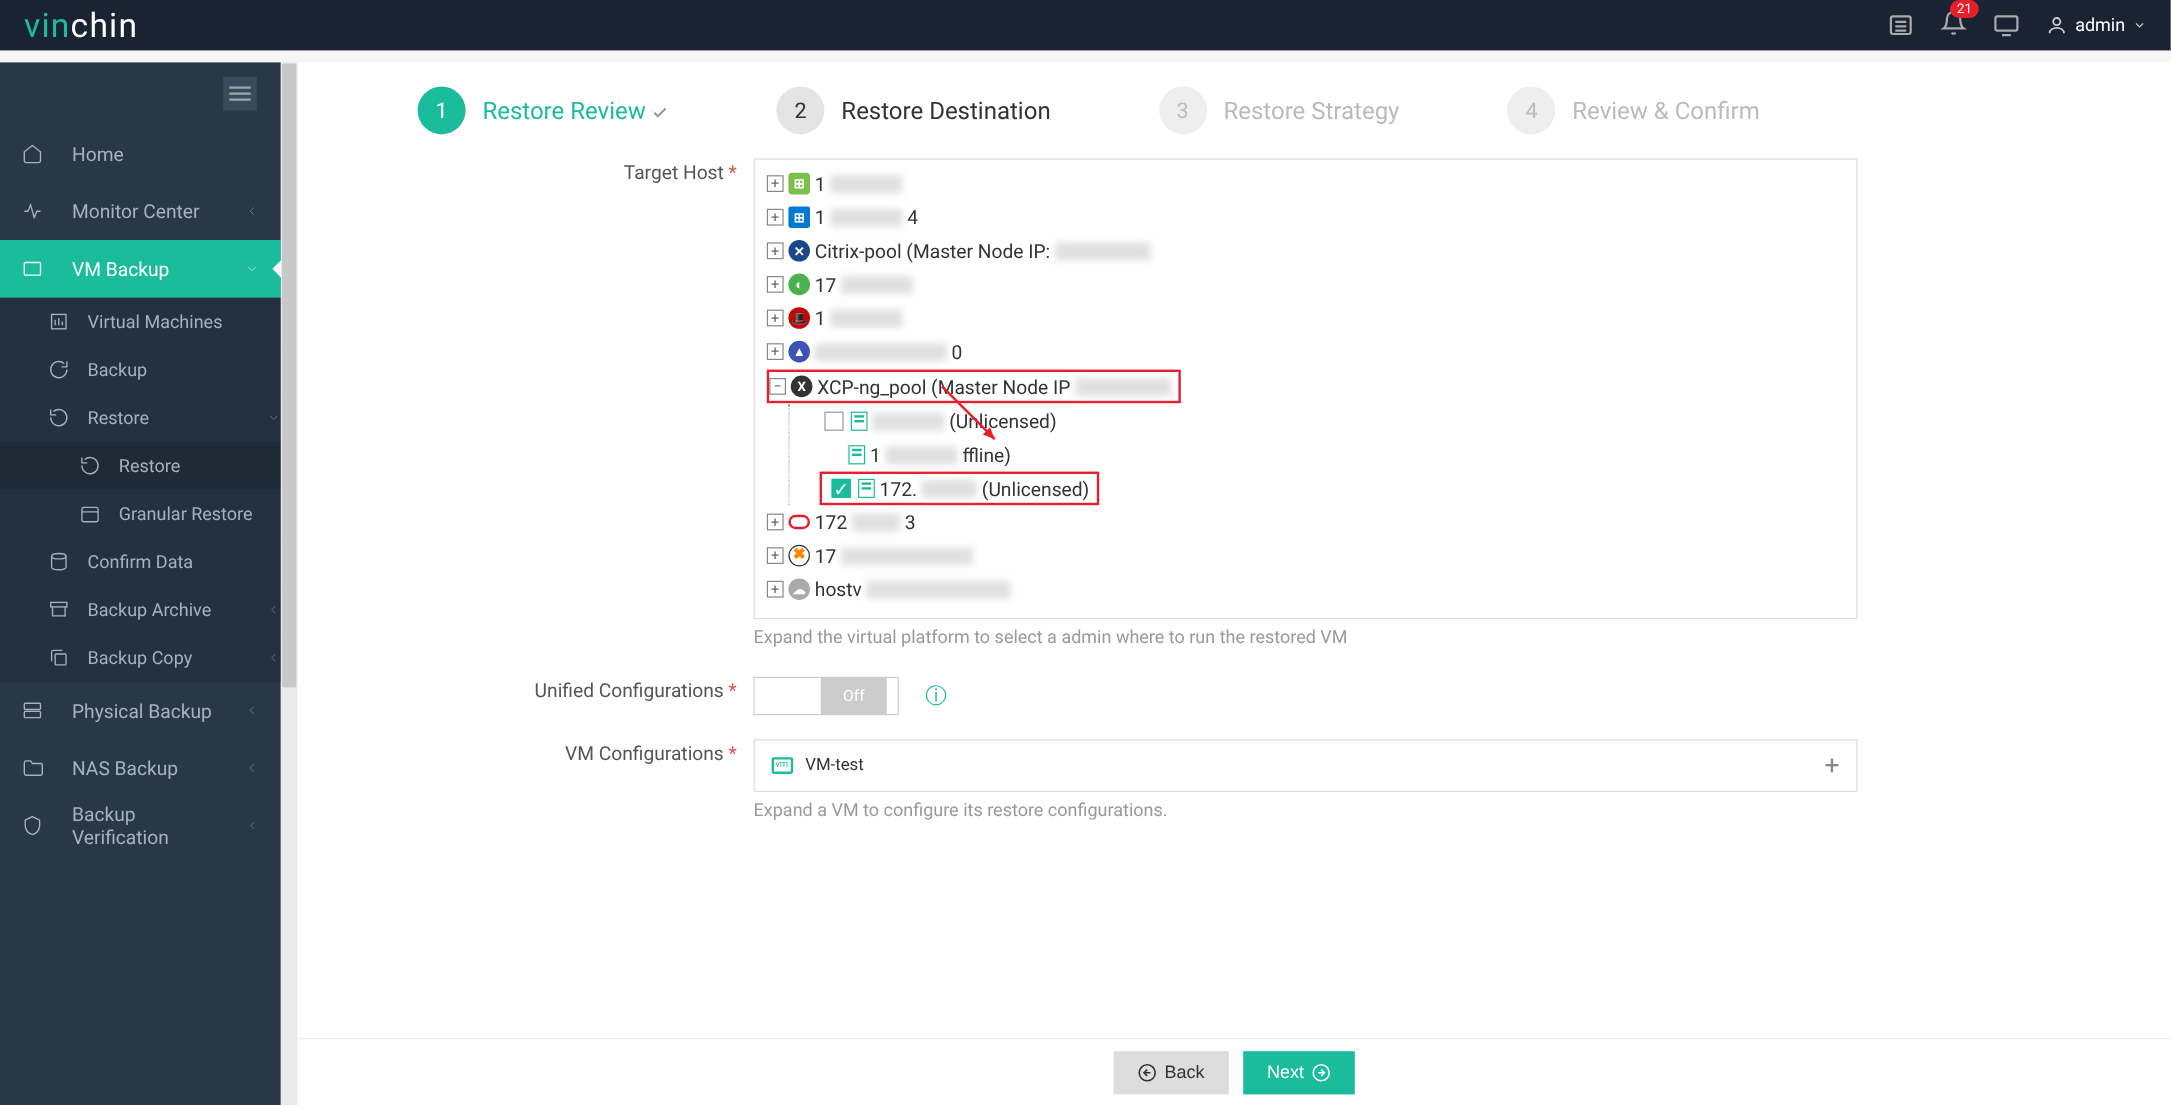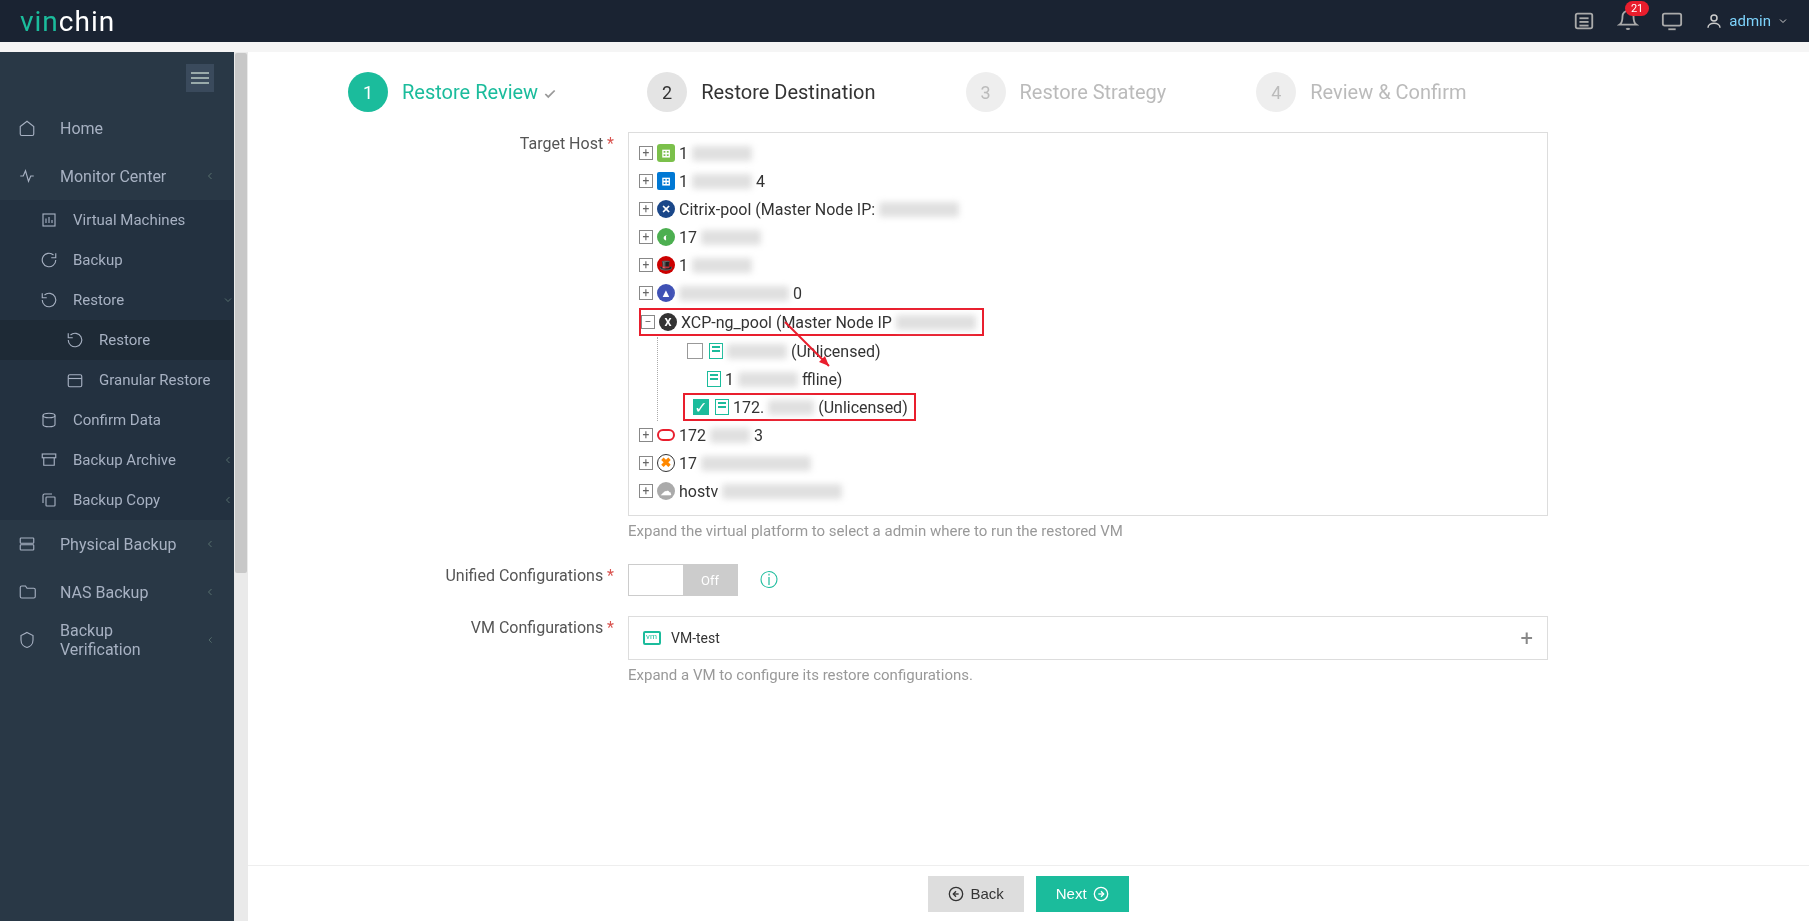--- a/index.html
+++ b/index.html
@@ -6,21 +6,21 @@
 body { font-family: -apple-system, "Segoe UI", Roboto, "Helvetica Neue", Arial, sans-serif; font-size: 14px; color: #333; background: #f5f5f5; width: 1809px; height: 921px; overflow: hidden; }
 
 
 .header { background: #1a2332; height: 42px; display: flex; align-items: center; padding: 0 20px; color: #fff; }
 .logo { font-size: 28px; font-weight: 400; letter-spacing: 1px; }
 .logo .v { color: #1bbc9c; }
 .header-right { margin-left: auto; display: flex; align-items: center; gap: 22px; }
 .header-icon { width: 22px; height: 22px; stroke: #aaa; cursor: pointer; }
 .notif-wrap { position: relative; }
 .notif-badge { position: absolute; top: -8px; right: -10px; background: #e91e2d; color: #fff; border-radius: 10px; padding: 1px 6px; font-size: 11px; }
-.user-menu { display: flex; align-items: center; gap: 6px; color: #7dd3fc; cursor: pointer; font-size: 15px; }
+.user-menu { display: flex; align-items: center; gap: 6px; color: #ffffff; cursor: pointer; font-size: 15px; }
 
 
 .sidebar { position: absolute; top: 52px; left: 0; width: 234px; bottom: 0; background: #293846; color: #a7b1c2; }
 .hamburger-row { height: 52px; display: flex; align-items: center; justify-content: flex-end; padding-right: 20px; }
 .hamburger { width: 28px; height: 28px; background: #3a4a5c; display: flex; align-items: center; justify-content: center; cursor: pointer; }
 .side-item { display: flex; align-items: center; height: 48px; padding: 0 18px; cursor: pointer; font-size: 16px; gap: 24px; position: relative; }
 .side-item.active { background: #1bbc9c; color: #fff; }
 .side-item.active::after { content: ""; position: absolute; right: -1px; top: 50%; transform: translateY(-50%); border: 8px solid transparent; border-right-color: #fff; }
 .side-sub { height: 40px; padding-left: 40px; display: flex; align-items: center; gap: 15px; cursor: pointer; font-size: 15px; background: #233140; }
 .side-sub.sub2 { padding-left: 66px; }
@@ -71,21 +71,21 @@
 .sblur { display: inline-block; width: 60px; height: 15px; background: #e0e0e0; filter: blur(3px); vertical-align: middle; border-radius: 2px; }
 .child-row { padding-left: 26px; position: relative; }
 .child-row::before { content: ""; position: absolute; left: 18px; top: 0; bottom: 0; border-left: 1px dotted #aaa; }
 .cb { width: 16px; height: 16px; border: 1px solid #999; cursor: pointer; display: inline-flex; align-items: center; justify-content: center; margin: 0 2px; }
 .cb.checked { background: #1bbc9c; border-color: #1bbc9c; color: #fff; }
 .host-icon { width: 14px; height: 16px; border: 1px solid #1bbc9c; display: inline-block; position: relative; }
 .host-icon::after { content: ""; position: absolute; top: 2px; left: 2px; right: 2px; height: 2px; background: #1bbc9c; box-shadow: 0 4px 0 #1bbc9c; }
 .hint { color: #999; font-size: 15px; margin-top: 6px; }
 
 
-.toggle { display: inline-flex; border: 1px solid #ccc; height: 32px; width: 110px; cursor: pointer; }
+.toggle { display: inline-flex; border: 1px solid #ccc; height: 32px; width: 121px; cursor: pointer; }
 .toggle .slide { width: 55px; background: #fff; }
 .toggle .off { width: 55px; background: #ccc; color: #fff; display: flex; align-items: center; justify-content: center; font-size: 13px; }
 .info-icon { color: #1bbc9c; margin-left: 22px; font-size: 18px; cursor: pointer; }
 
 
 .vm-conf { border: 1px solid #ddd; height: 44px; display: flex; align-items: center; padding: 0 14px; gap: 10px; }
 .vm-icon { width: 18px; height: 14px; border: 2px solid #1bbc9c; border-radius: 2px; position: relative; }
 .vm-icon::after { content: "vm"; color: #1bbc9c; font-size: 8px; position: absolute; top: -1px; left: 1px; }
 .expand-plus { margin-left: auto; font-size: 22px; color: #888; cursor: pointer; }
 
@@ -151,20 +151,29 @@
       </svg>
     <span>Home</span>
   </div>
   <div class="side-item">
     <svg class="side-icon" viewBox="0 0 24 24">
         <polyline points="3 12 7 12 10 5 14 19 17 12 21 12"></polyline>
       </svg>
     <span>Monitor Center</span>
     <svg class="chev" width="12" height="12" viewBox="0 0 24 24" stroke="#8a9" fill="none">
         <polyline points="15 18 9 12 15 6"></polyline>
+      </svg>
+  </div>
+  <div class="side-item active">
+    <svg class="side-icon" viewBox="0 0 24 24" stroke="#fff">
+        <rect x="3" y="5" width="18" height="14" rx="1"></rect>
+      </svg>
+    <span>VM Backup</span>
+    <svg class="chev" width="12" height="12" viewBox="0 0 24 24" stroke="#fff" fill="none">
+        <polyline points="6 9 12 15 18 9"></polyline>
       </svg>
   </div>
   <div class="side-sub">
     <svg class="side-icon" viewBox="0 0 24 24">
         <rect x="4" y="4" width="16" height="16"></rect>
         <line x1="8" y1="16" x2="8" y2="10"></line>
         <line x1="12" y1="16" x2="12" y2="8"></line>
         <line x1="16" y1="16" x2="16" y2="12"></line>
       </svg>
     <span>Virtual Machines</span>

